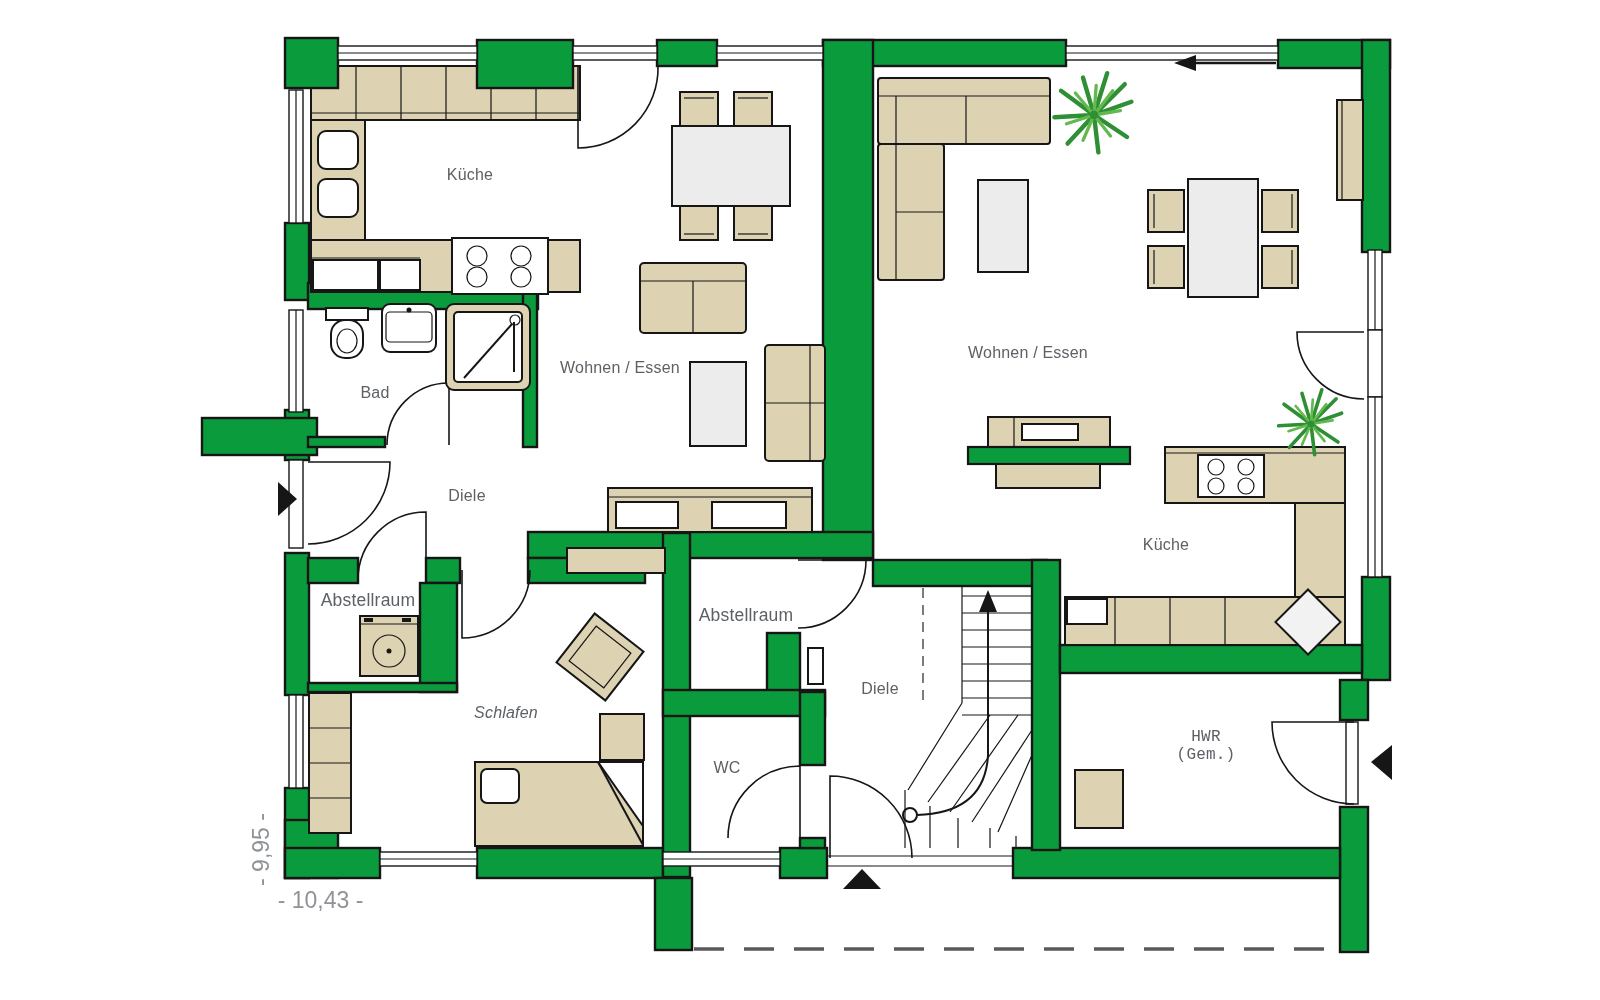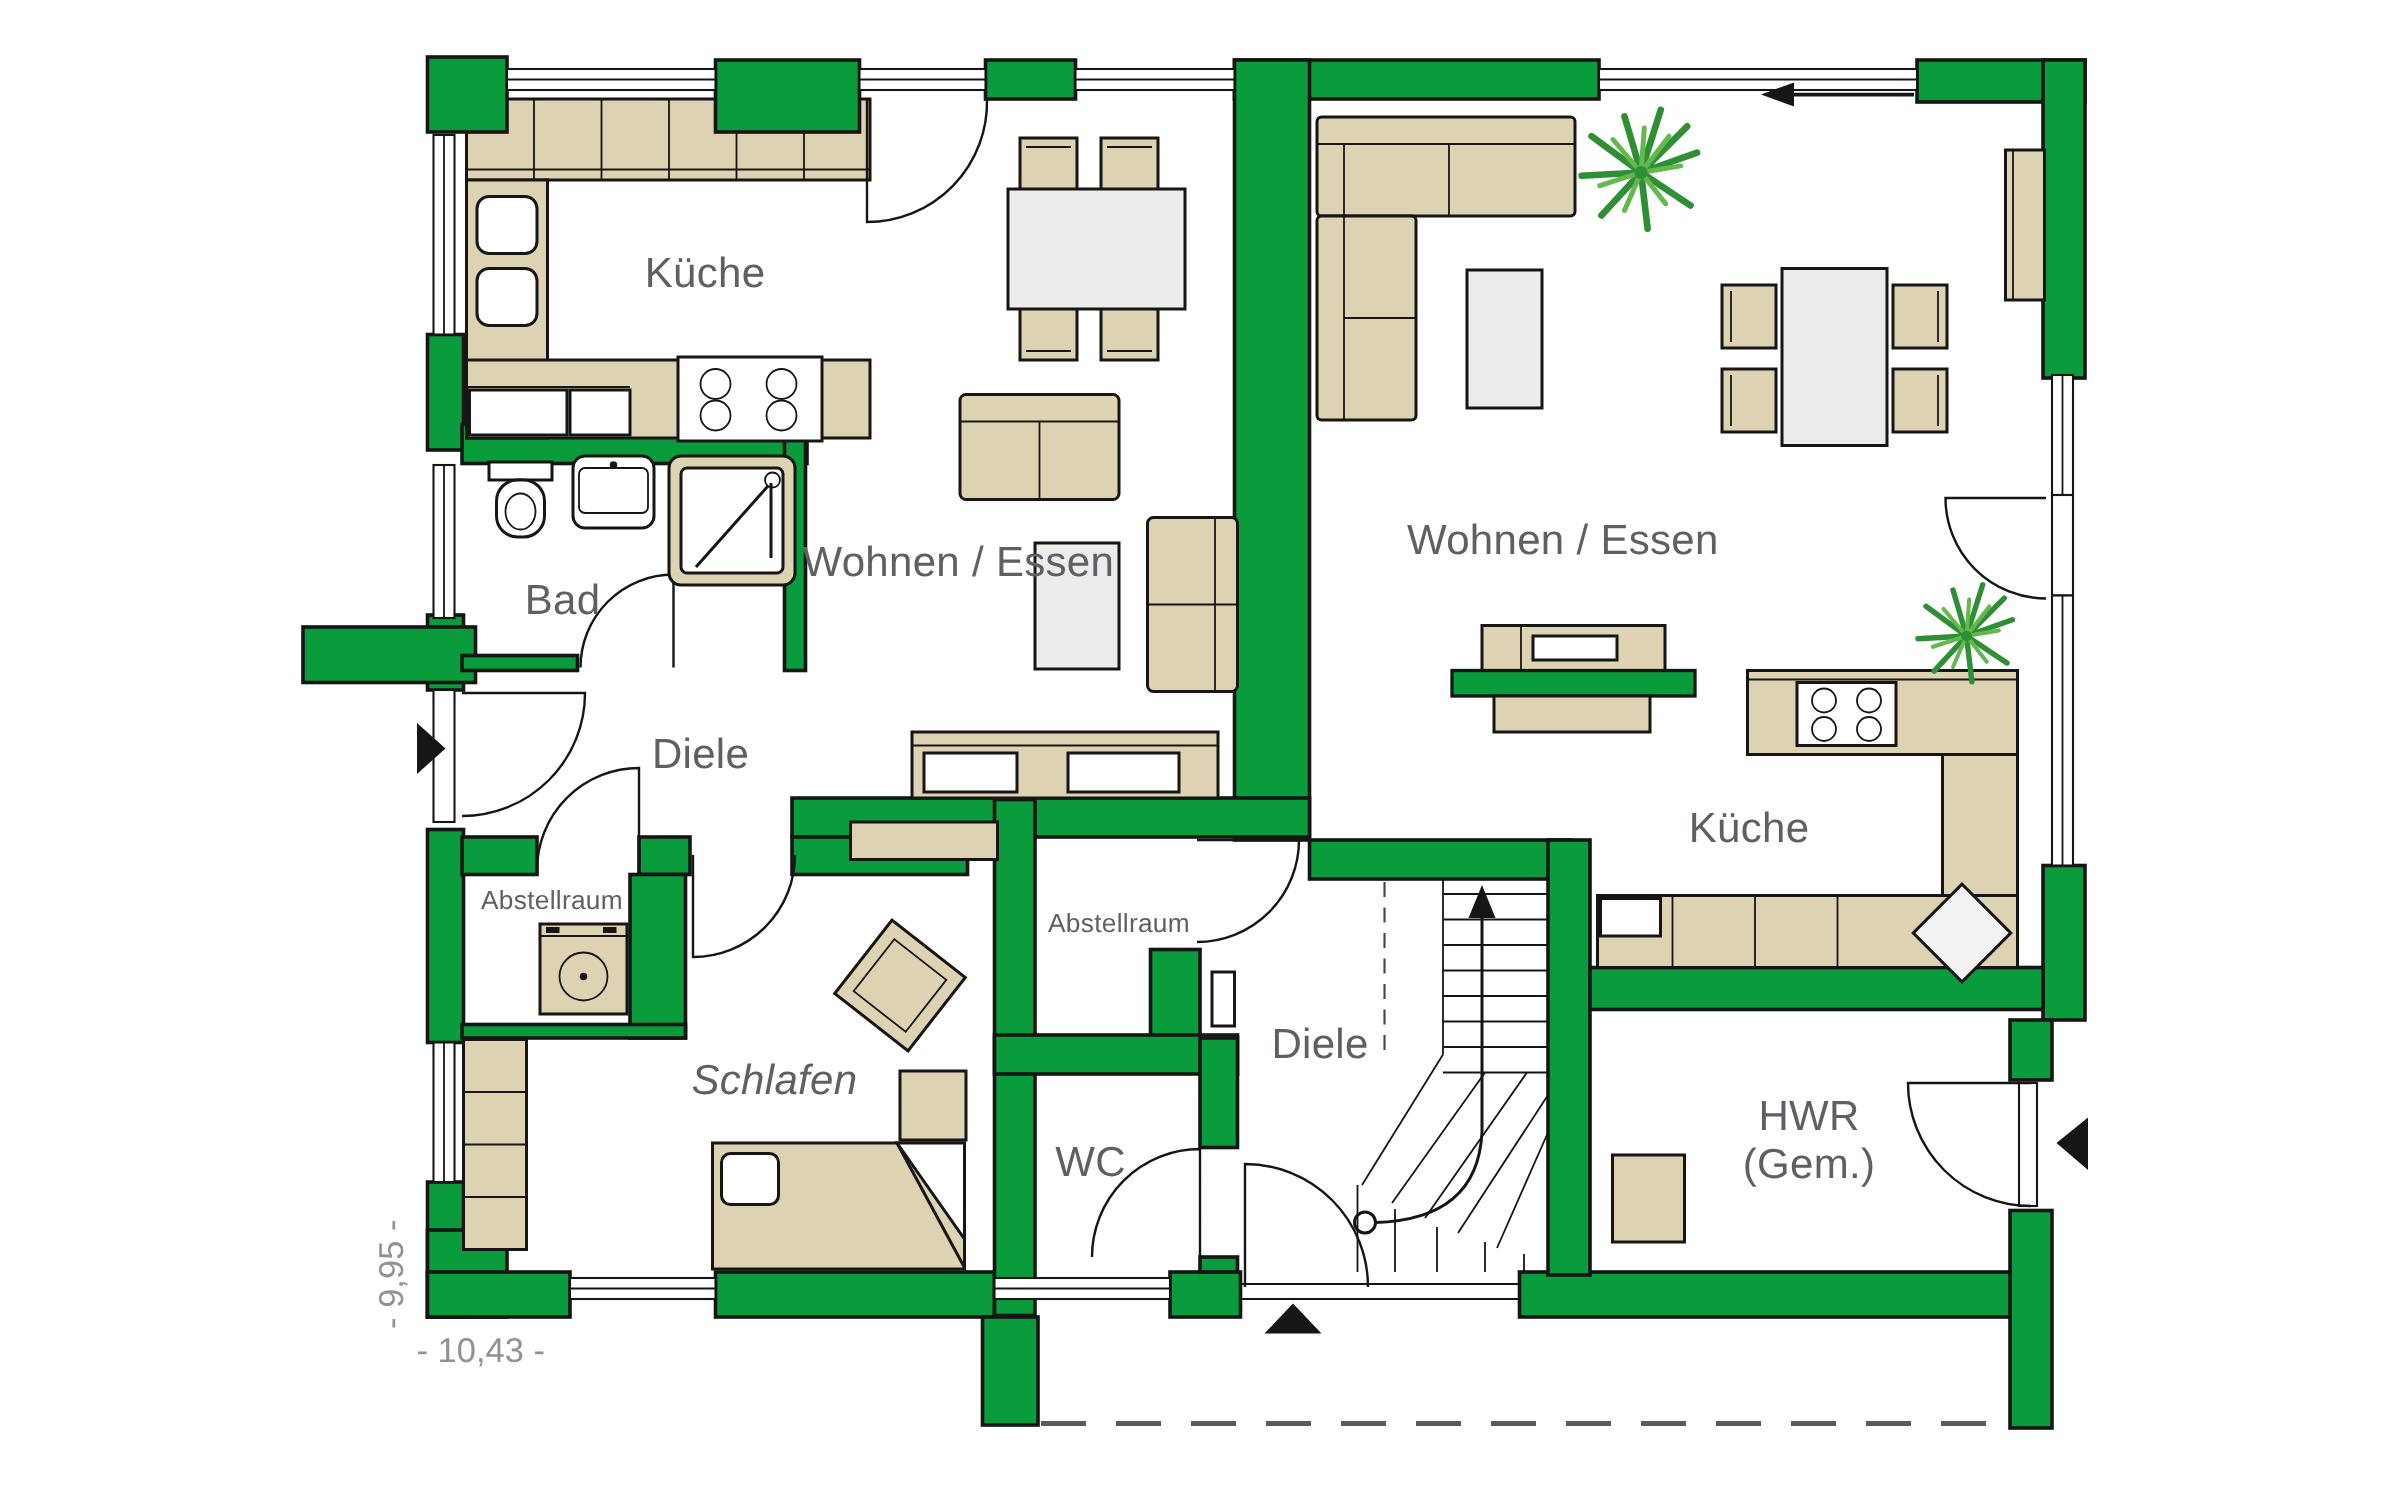--- a/index.html
+++ b/index.html
@@ -15,21 +15,21 @@
   .ln {stroke:var(--ink);fill:none;stroke-width:2;}
   .thin{stroke:var(--ink);fill:none;stroke-width:1.2;}
   .door{fill:none;stroke:var(--ink);stroke-width:1.6;}
   .win {fill:#ffffff;stroke:var(--ink);stroke-width:1.4;}
   .blk {fill:var(--ink);stroke:none;}
   .dash{stroke:#5a5a5a;stroke-width:3.4;fill:none;stroke-dasharray:30 20;}
   .sdash{stroke:#444;stroke-width:1.4;fill:none;stroke-dasharray:10 7;}
   .pl1{stroke:var(--plant);stroke-width:4;stroke-linecap:round;fill:none;}
   .pl2{stroke:var(--plant2);stroke-width:3;stroke-linecap:round;fill:none;}
 
-  .lbl{position:absolute;color:var(--label);font-size:28px;text-align:center;
+  .lbl{position:absolute;color:var(--label);font-size:16px;text-align:center;
        white-space:nowrap;letter-spacing:0.2px;}
   .lbl.small{font-size:17.5px;}
   .dimlbl{position:absolute;color:var(--dim);font-size:23px;text-align:center;white-space:nowrap;}
   .rot{transform:rotate(-90deg);transform-origin:50% 50%;}
 </style>
 </head>
 <body>
 
 <div id="stage">
 
@@ -325,18 +325,18 @@
 <div class="lbl" style="left:535px;top:359px;width:170px;">Wohnen / Essen</div>
 <div class="lbl" style="left:340px;top:384px;width:70px;">Bad</div>
 <div class="lbl" style="left:427px;top:487px;width:80px;">Diele</div>
 <div class="lbl small" style="left:308px;top:590px;width:120px;">Abstellraum</div>
 <div class="lbl" style="left:461px;top:704px;width:90px;font-style:italic;">Schlafen</div>
 <div class="lbl small" style="left:686px;top:605px;width:120px;">Abstellraum</div>
 <div class="lbl" style="left:702px;top:759px;width:50px;">WC</div>
 <div class="lbl" style="left:840px;top:680px;width:80px;">Diele</div>
 <div class="lbl" style="left:938px;top:344px;width:180px;">Wohnen / Essen</div>
 <div class="lbl" style="left:1116px;top:536px;width:100px;">Küche</div>
-<div class="lbl" style="left:1146px;top:728px;width:120px;"><span>HWR</span><br><span>(Gem.)</span></div>
+<div class="lbl" style="left:1146px;top:728px;width:120px;font-family:Liberation Mono, monospace;"><span>HWR</span><br><span>(Gem.)</span></div>
 
 <div class="dimlbl" style="left:263px;top:887px;width:115px;">- 10,43 -</div>
 <div class="dimlbl rot" style="left:206px;top:836px;width:110px;">- 9,95 -</div>
 
 </div>
 
 </body></html>

